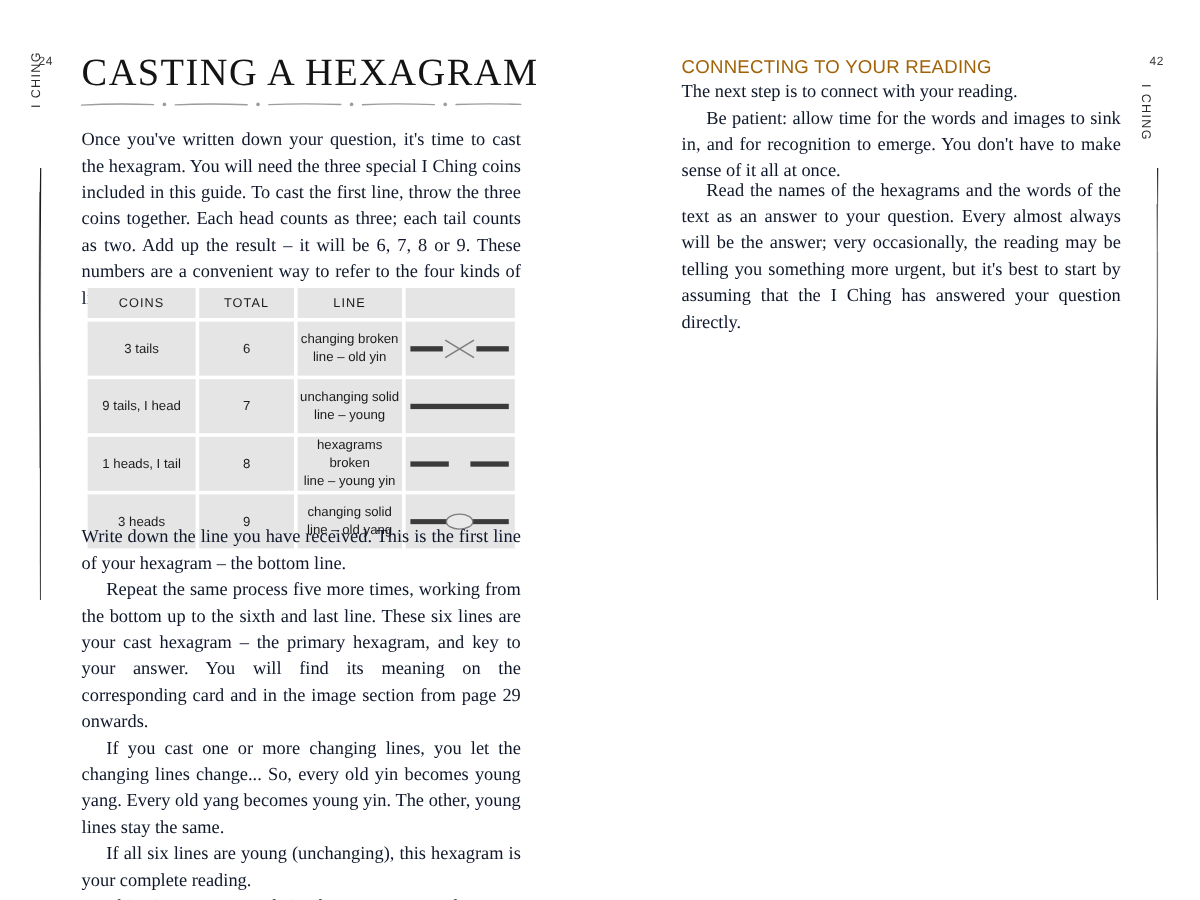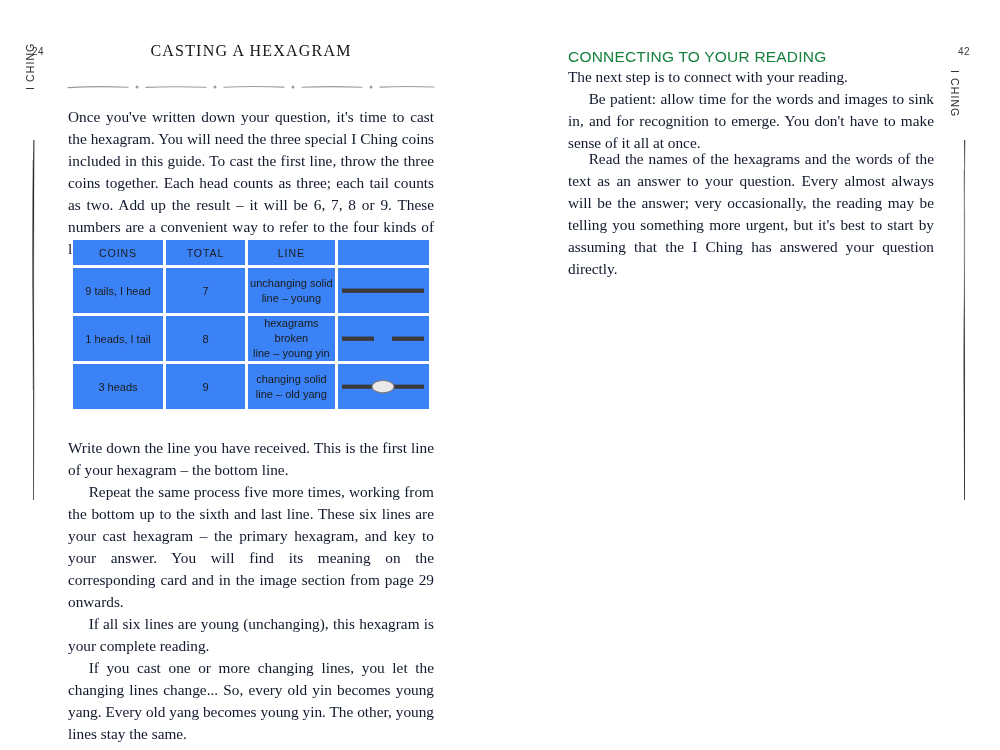--- a/index.html
+++ b/index.html
@@ -81,21 +81,21 @@
   .page-right { left: 568px; width: 366px; }
 
   
   .chapter-title {
     position: absolute;
     top: 42px;
     left: 0;
     width: 366px;
     text-align: center;
     font-family: "Liberation Serif", serif;
-    font-size: 16px;
+    font-size: 32px;
     font-weight: 400;
     letter-spacing: 1.2px;
     color: #141414;
     white-space: nowrap;
   }
   .divider {
     position: absolute;
     top: 80px;
     left: -2px;
     width: 370px;
@@ -103,21 +103,21 @@
   }
   .section-title {
     position: absolute;
     top: 48px;
     left: 0;
     width: 370px;
     font-family: "Liberation Sans", sans-serif;
     font-size: 15.5px;
     font-weight: 400;
     letter-spacing: 0.2px;
-    color: #15803d;
+    color: #a16207;
   }
 
   
   .body-block {
     position: absolute;
     left: 0;
     width: 366px;
     font-size: 15.3px;
     line-height: 1.44;
     text-align: justify;
@@ -144,21 +144,21 @@
   .coin-table {
     position: absolute;
     left: 2px;
     top: 237px;
     width: 362px;
     border-collapse: separate;
     border-spacing: 3px;
     font-family: "Liberation Sans", sans-serif;
   }
   .coin-table td, .coin-table th {
-    background: #3b82f6;
+    background: #e5e5e5;
     border: 0;
     padding: 0;
     text-align: center;
     vertical-align: middle;
     color: #1b1b1b;
     font-weight: 400;
     margin-top: 20px;
   }
   .coin-table th {
     height: 25px;
@@ -240,20 +240,40 @@
       <thead>
         <tr>
           <th class="col-coins">COINS</th>
           <th class="col-total">TOTAL</th>
           <th class="col-line">LINE</th>
           <th class="col-sym"></th>
         </tr>
       </thead>
       <tbody>
 
+        <tr>
+          <td>3 tails</td>
+          <td class="cell-total">6</td>
+          <td class="cell-line">
+            <span>changing broken</span><br>
+            <span>line – old yin</span>
+          </td>
+          <td>
+            <span class="sym">
+              <svg width="86" height="22" viewBox="0 0 86 22" xmlns="http://www.w3.org/2000/svg">
+                <rect x="2" y="8.5" width="27" height="4.4" fill="#3a3a3a"></rect>
+                <rect x="57" y="8.5" width="27" height="4.4" fill="#3a3a3a"></rect>
+                <g stroke="#7d7d7d" stroke-width="1.2" fill="none">
+                  <path d="M31 3.5 L55 18"></path>
+                  <path d="M55 3.5 L31 18"></path>
+                </g>
+              </svg>
+            </span>
+          </td>
+        </tr>
 
         <tr>
           <td>9 tails, I head</td>
           <td class="cell-total">7</td>
           <td class="cell-line">
             <span>unchanging solid</span><br>
             <span>line – young</span>
           </td>
           <td>
             <span class="sym">
@@ -296,22 +316,22 @@
               </svg>
             </span>
           </td>
         </tr>
       </tbody>
     </table>
 
     <div class="body-block after-table">
       <p class="last-line-left">Write down the line you have received. This is the first line of your hexagram – the bottom line.</p>
       <p class="indent last-line-left">Repeat the same process five more times, working from the bottom up to the sixth and last line. These six lines are your cast hexagram – the primary hexagram, and key to your answer. You will find its meaning on the corresponding card and in the image section from page 29 onwards.</p>
+      <p class="indent last-line-left">If you cast one or more changing lines, you let the changing lines change... So, every old yin becomes young yang. Every old yang becomes young yin. The other, young lines stay the same.</p>
       <p class="indent last-line-left">If all six lines are young (unchanging), this hexagram is your complete reading.</p>
-      <p class="indent last-line-left">If you cast one or more changing lines, you let the changing lines change... So, every old yin becomes young yang. Every old yang becomes young yin. The other, young lines stay the same.</p>
       <p class="indent last-line-left">This gives you your relating hexagram, so you have two hexagrams for your answer.</p>
     </div>
   </div>
 
   <div class="page page-right">
 
     <div class="section-title">CONNECTING TO YOUR READING</div>
 
     <div class="body-block right-lead">
       <p class="last-line-left">The next step is to connect with your reading.</p>

